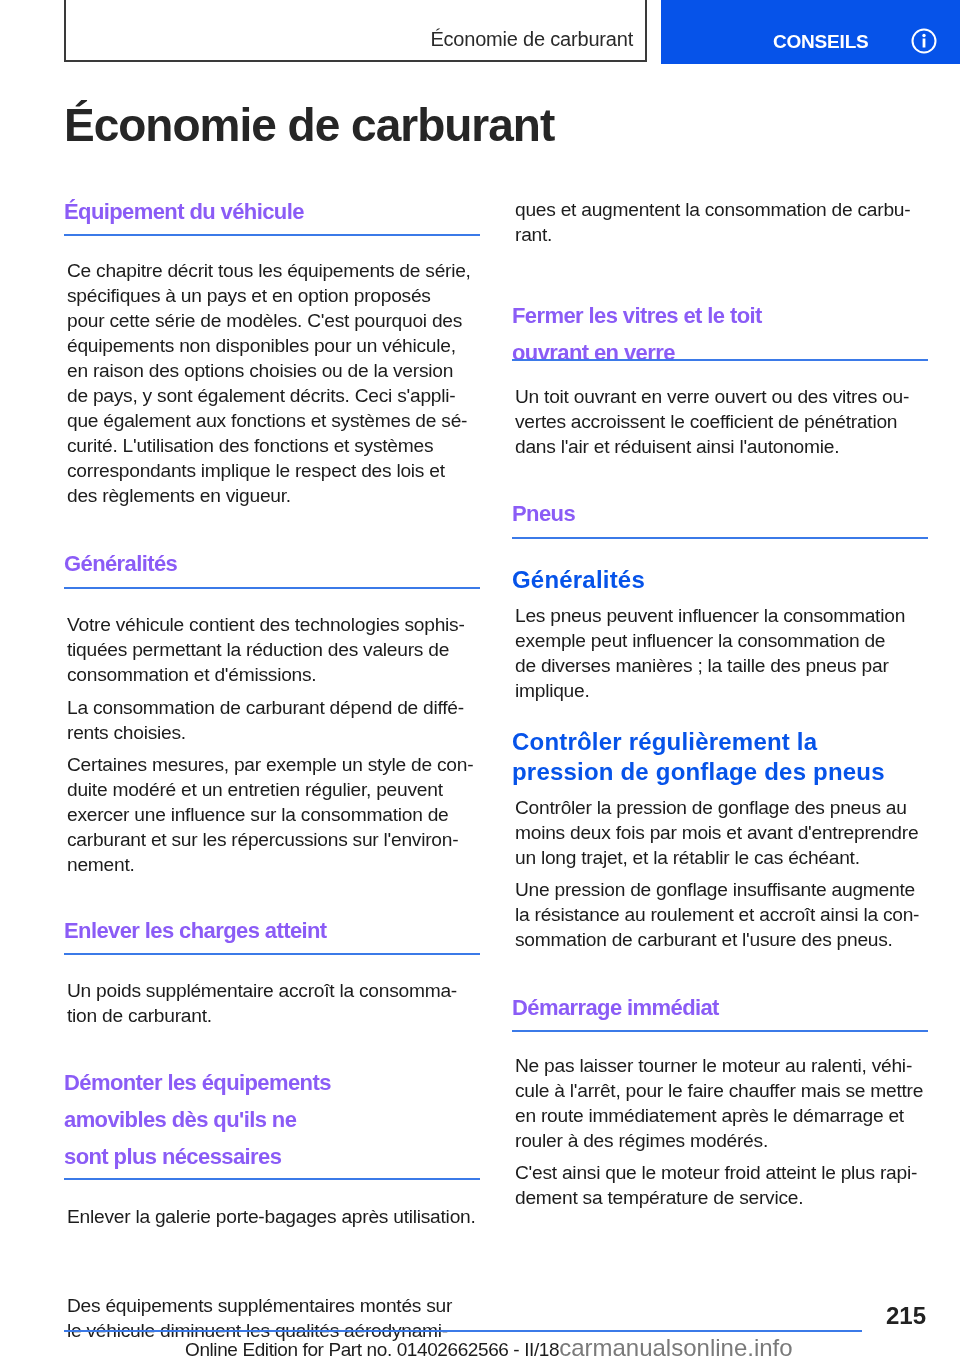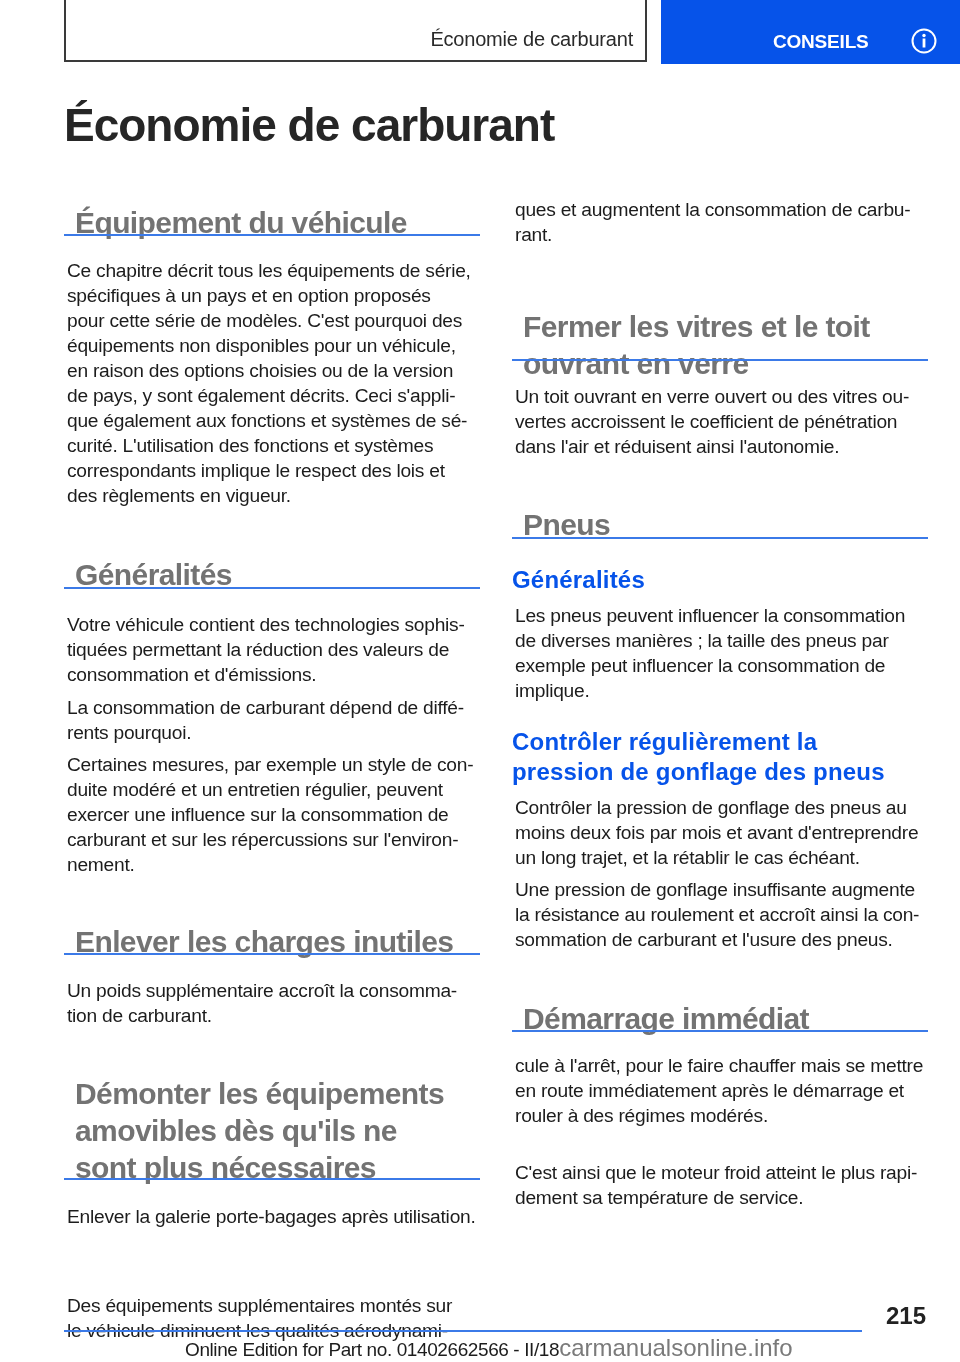--- a/index.html
+++ b/index.html
@@ -74,24 +74,24 @@
 
     .column {
       position: absolute;
       top: 0;
     }
     .col-left { left: 64px; width: 416px; }
     .col-right { left: 512px; width: 416px; }
 
     .h2 {
       position: absolute;
-      margin: 11px;
-      font-size: 30px;
-      font-weight: bold;
-      color: #737373;
+      margin: 0;
+      font-size: 22px;
+      font-weight: bold;
+      color: #8b5cf6;
       letter-spacing: -0.6px;
       line-height: 37px;
       white-space: nowrap;
     }
     .rule {
       position: absolute;
       height: 2px;
       background: #3b7ae8;
       width: 416px;
     }
@@ -184,31 +184,31 @@
 
   <h2 class="h2" style="top:545px;">Généralités</h2>
   <div class="rule" style="top:587px;"></div>
   <p class="para" style="top:609px;">
     <span class="ln">Votre véhicule contient des technologies sophis-</span>
     <span class="ln">tiquées permettant la réduction des valeurs de</span>
     <span class="ln">consommation et d'émissions.</span>
   </p>
   <p class="para" style="top:692px;">
     <span class="ln">La consommation de carburant dépend de diffé-</span>
-    <span class="ln">rents pourquoi.</span>
+    <span class="ln">rents choisies.</span>
   </p>
   <p class="para" style="top:749px;">
     <span class="ln">Certaines mesures, par exemple un style de con-</span>
     <span class="ln">duite modéré et un entretien régulier, peuvent</span>
     <span class="ln">exercer une influence sur la consommation de</span>
     <span class="ln">carburant et sur les répercussions sur l'environ-</span>
     <span class="ln">nement.</span>
   </p>
 
-  <h2 class="h2" style="top:912px;">Enlever les charges inutiles</h2>
+  <h2 class="h2" style="top:912px;">Enlever les charges atteint</h2>
   <div class="rule" style="top:953px;"></div>
   <p class="para" style="top:975px;">
     <span class="ln">Un poids supplémentaire accroît la consomma-</span>
     <span class="ln">tion de carburant.</span>
   </p>
 
   <h2 class="h2" style="top:1064px;">
     <span class="ln" style="display:block">Démonter les équipements</span>
     <span class="ln" style="display:block">amovibles dès qu'ils ne</span>
     <span class="ln" style="display:block">sont plus nécessaires</span>
@@ -239,22 +239,22 @@
     <span class="ln">vertes accroissent le coefficient de pénétration</span>
     <span class="ln">dans l'air et réduisent ainsi l'autonomie.</span>
   </p>
 
   <h2 class="h2" style="top:495px;">Pneus</h2>
   <div class="rule" style="top:537px;"></div>
 
   <h3 class="h3" style="top:565px;">Généralités</h3>
   <p class="para" style="top:600px;">
     <span class="ln">Les pneus peuvent influencer la consommation</span>
+    <span class="ln">exemple peut influencer la consommation de</span>
     <span class="ln">de diverses manières ; la taille des pneus par</span>
-    <span class="ln">exemple peut influencer la consommation de</span>
     <span class="ln">implique.</span>
   </p>
 
   <h3 class="h3" style="top:727px;">
     <span class="ln" style="display:block">Contrôler régulièrement la</span>
     <span class="ln" style="display:block">pression de gonflage des pneus</span>
   </h3>
   <p class="para" style="top:792px;">
     <span class="ln">Contrôler la pression de gonflage des pneus au</span>
     <span class="ln">moins deux fois par mois et avant d'entreprendre</span>
@@ -262,20 +262,21 @@
   </p>
   <p class="para" style="top:874px;">
     <span class="ln">Une pression de gonflage insuffisante augmente</span>
     <span class="ln">la résistance au roulement et accroît ainsi la con-</span>
     <span class="ln">sommation de carburant et l'usure des pneus.</span>
   </p>
 
   <h2 class="h2" style="top:989px;">Démarrage immédiat</h2>
   <div class="rule" style="top:1030px;"></div>
   <p class="para" style="top:1050px;">
+    <span class="ln">Ne pas laisser tourner le moteur au ralenti, véhi-</span>
     <span class="ln">cule à l'arrêt, pour le faire chauffer mais se mettre</span>
     <span class="ln">en route immédiatement après le démarrage et</span>
     <span class="ln">rouler à des régimes modérés.</span>
   </p>
   <p class="para" style="top:1157px;">
     <span class="ln">C'est ainsi que le moteur froid atteint le plus rapi-</span>
     <span class="ln">dement sa température de service.</span>
   </p>
 </div>
 

